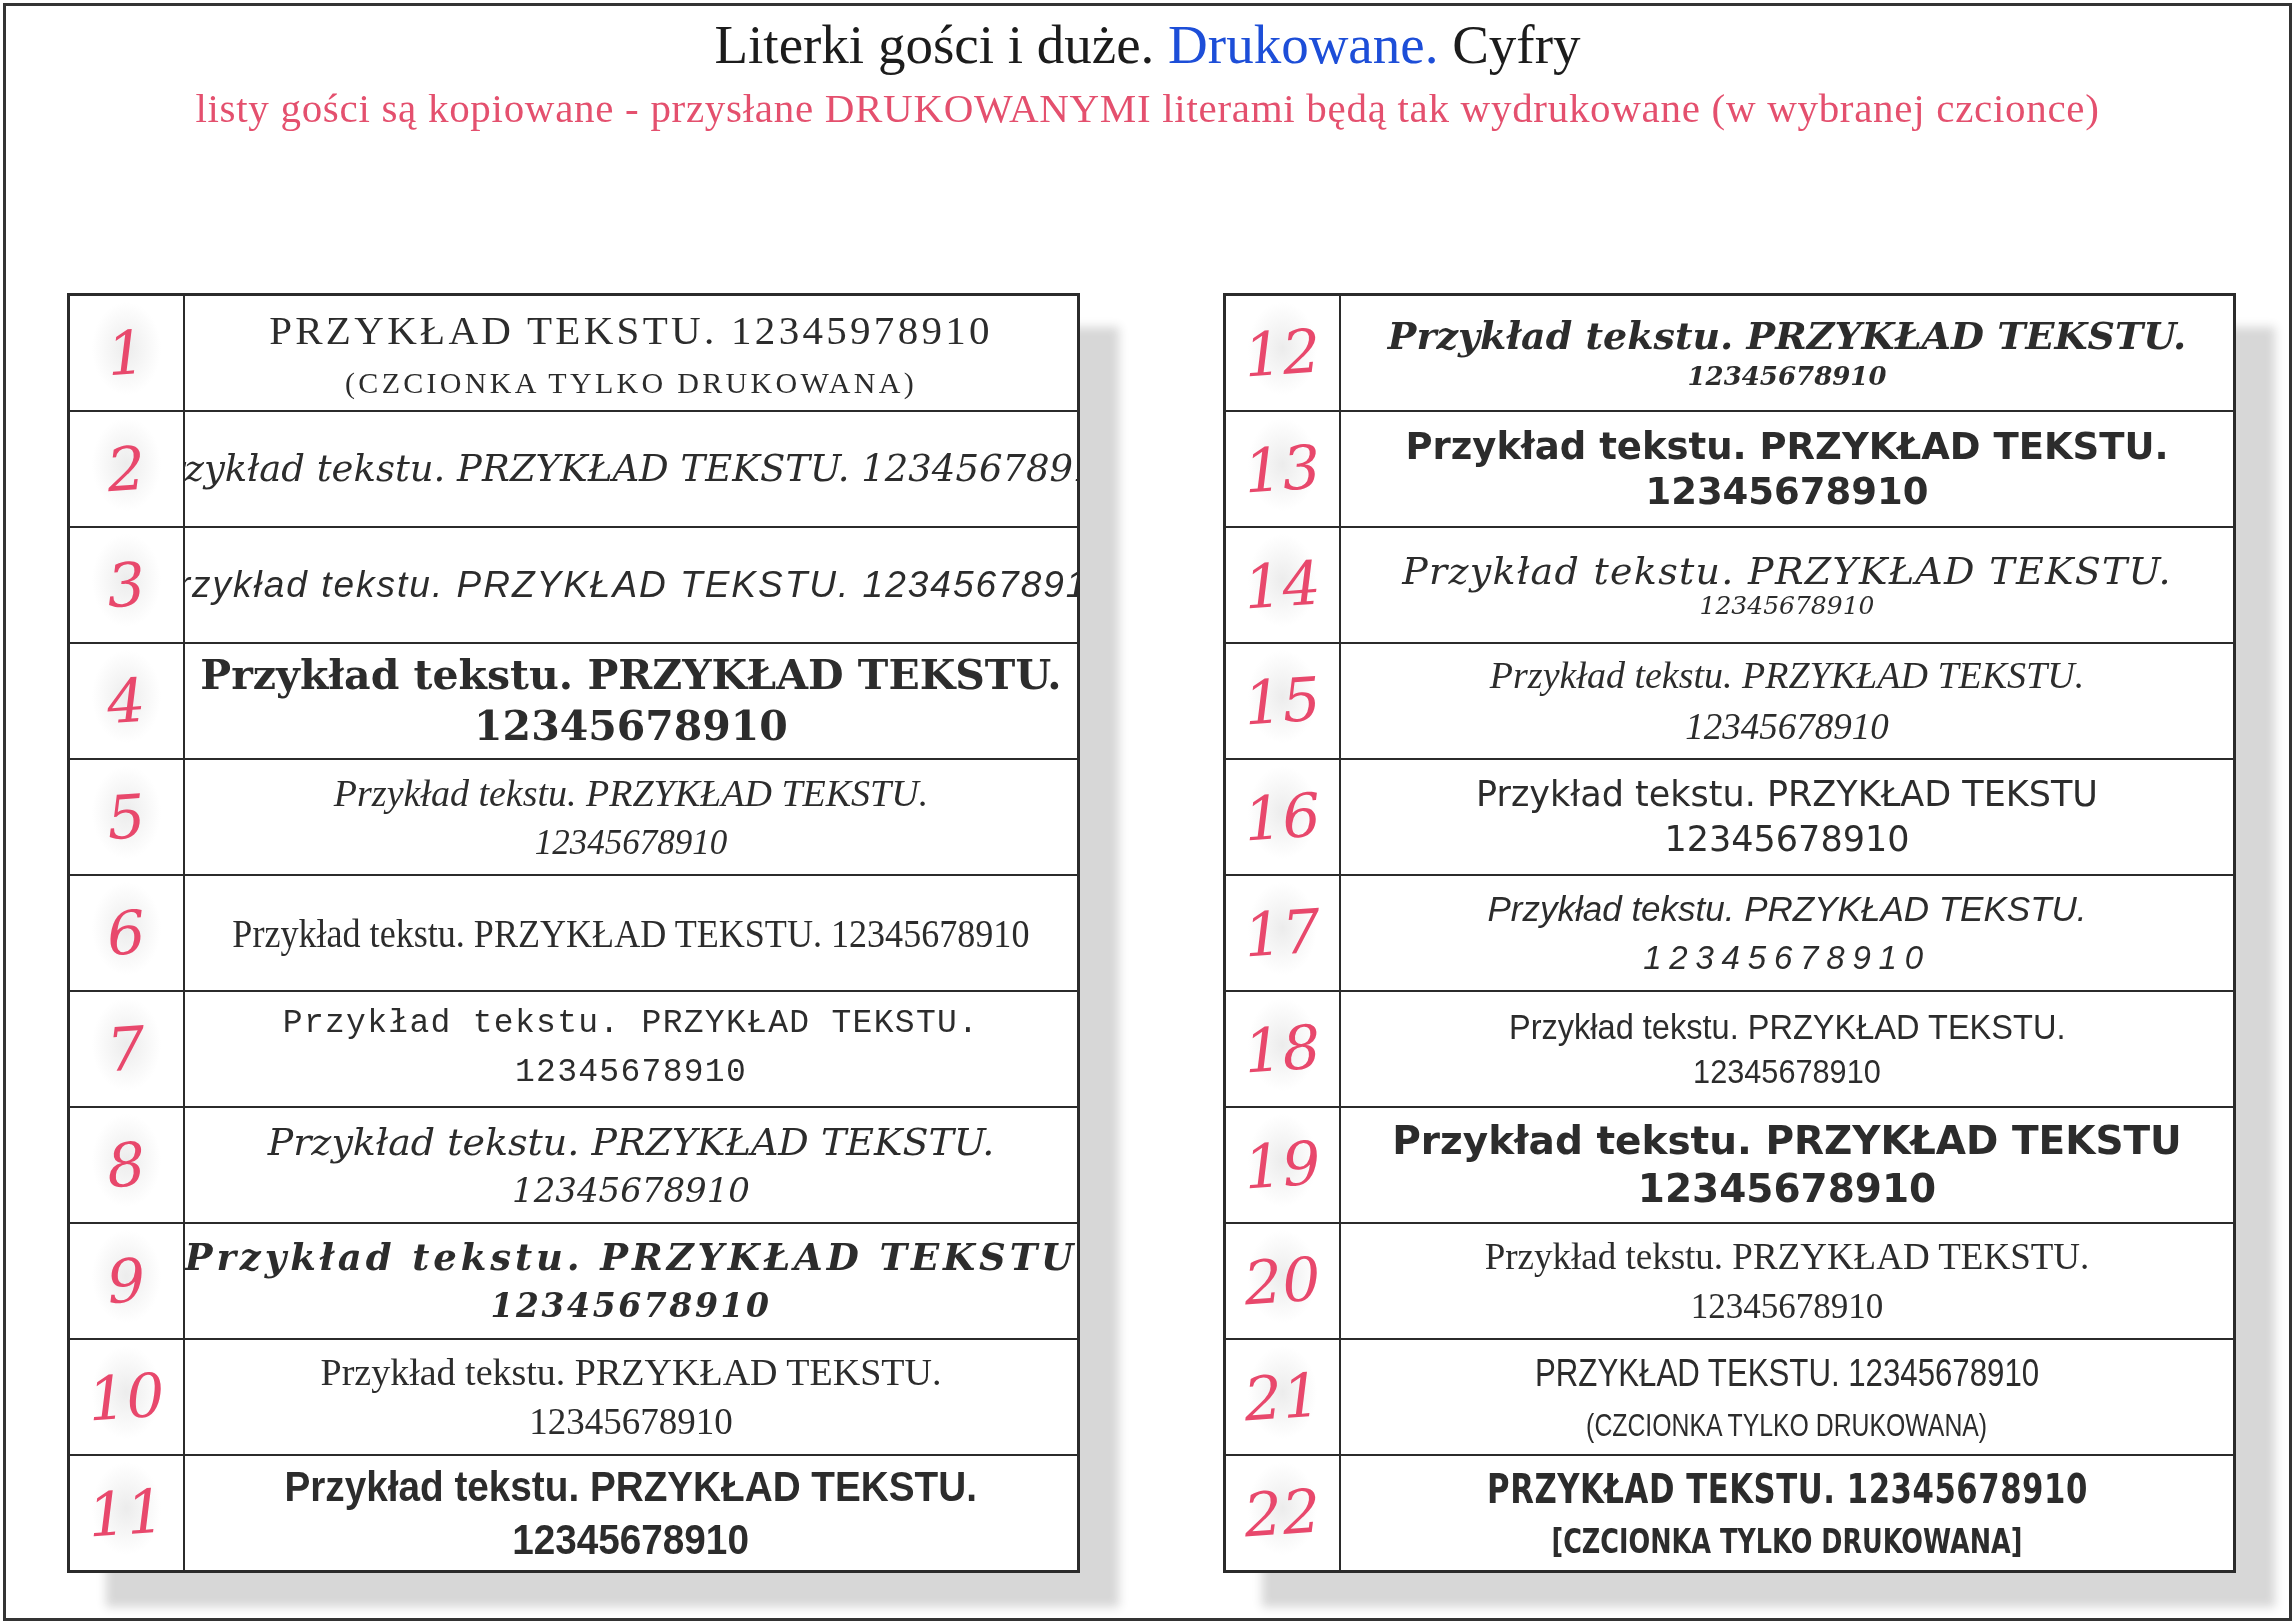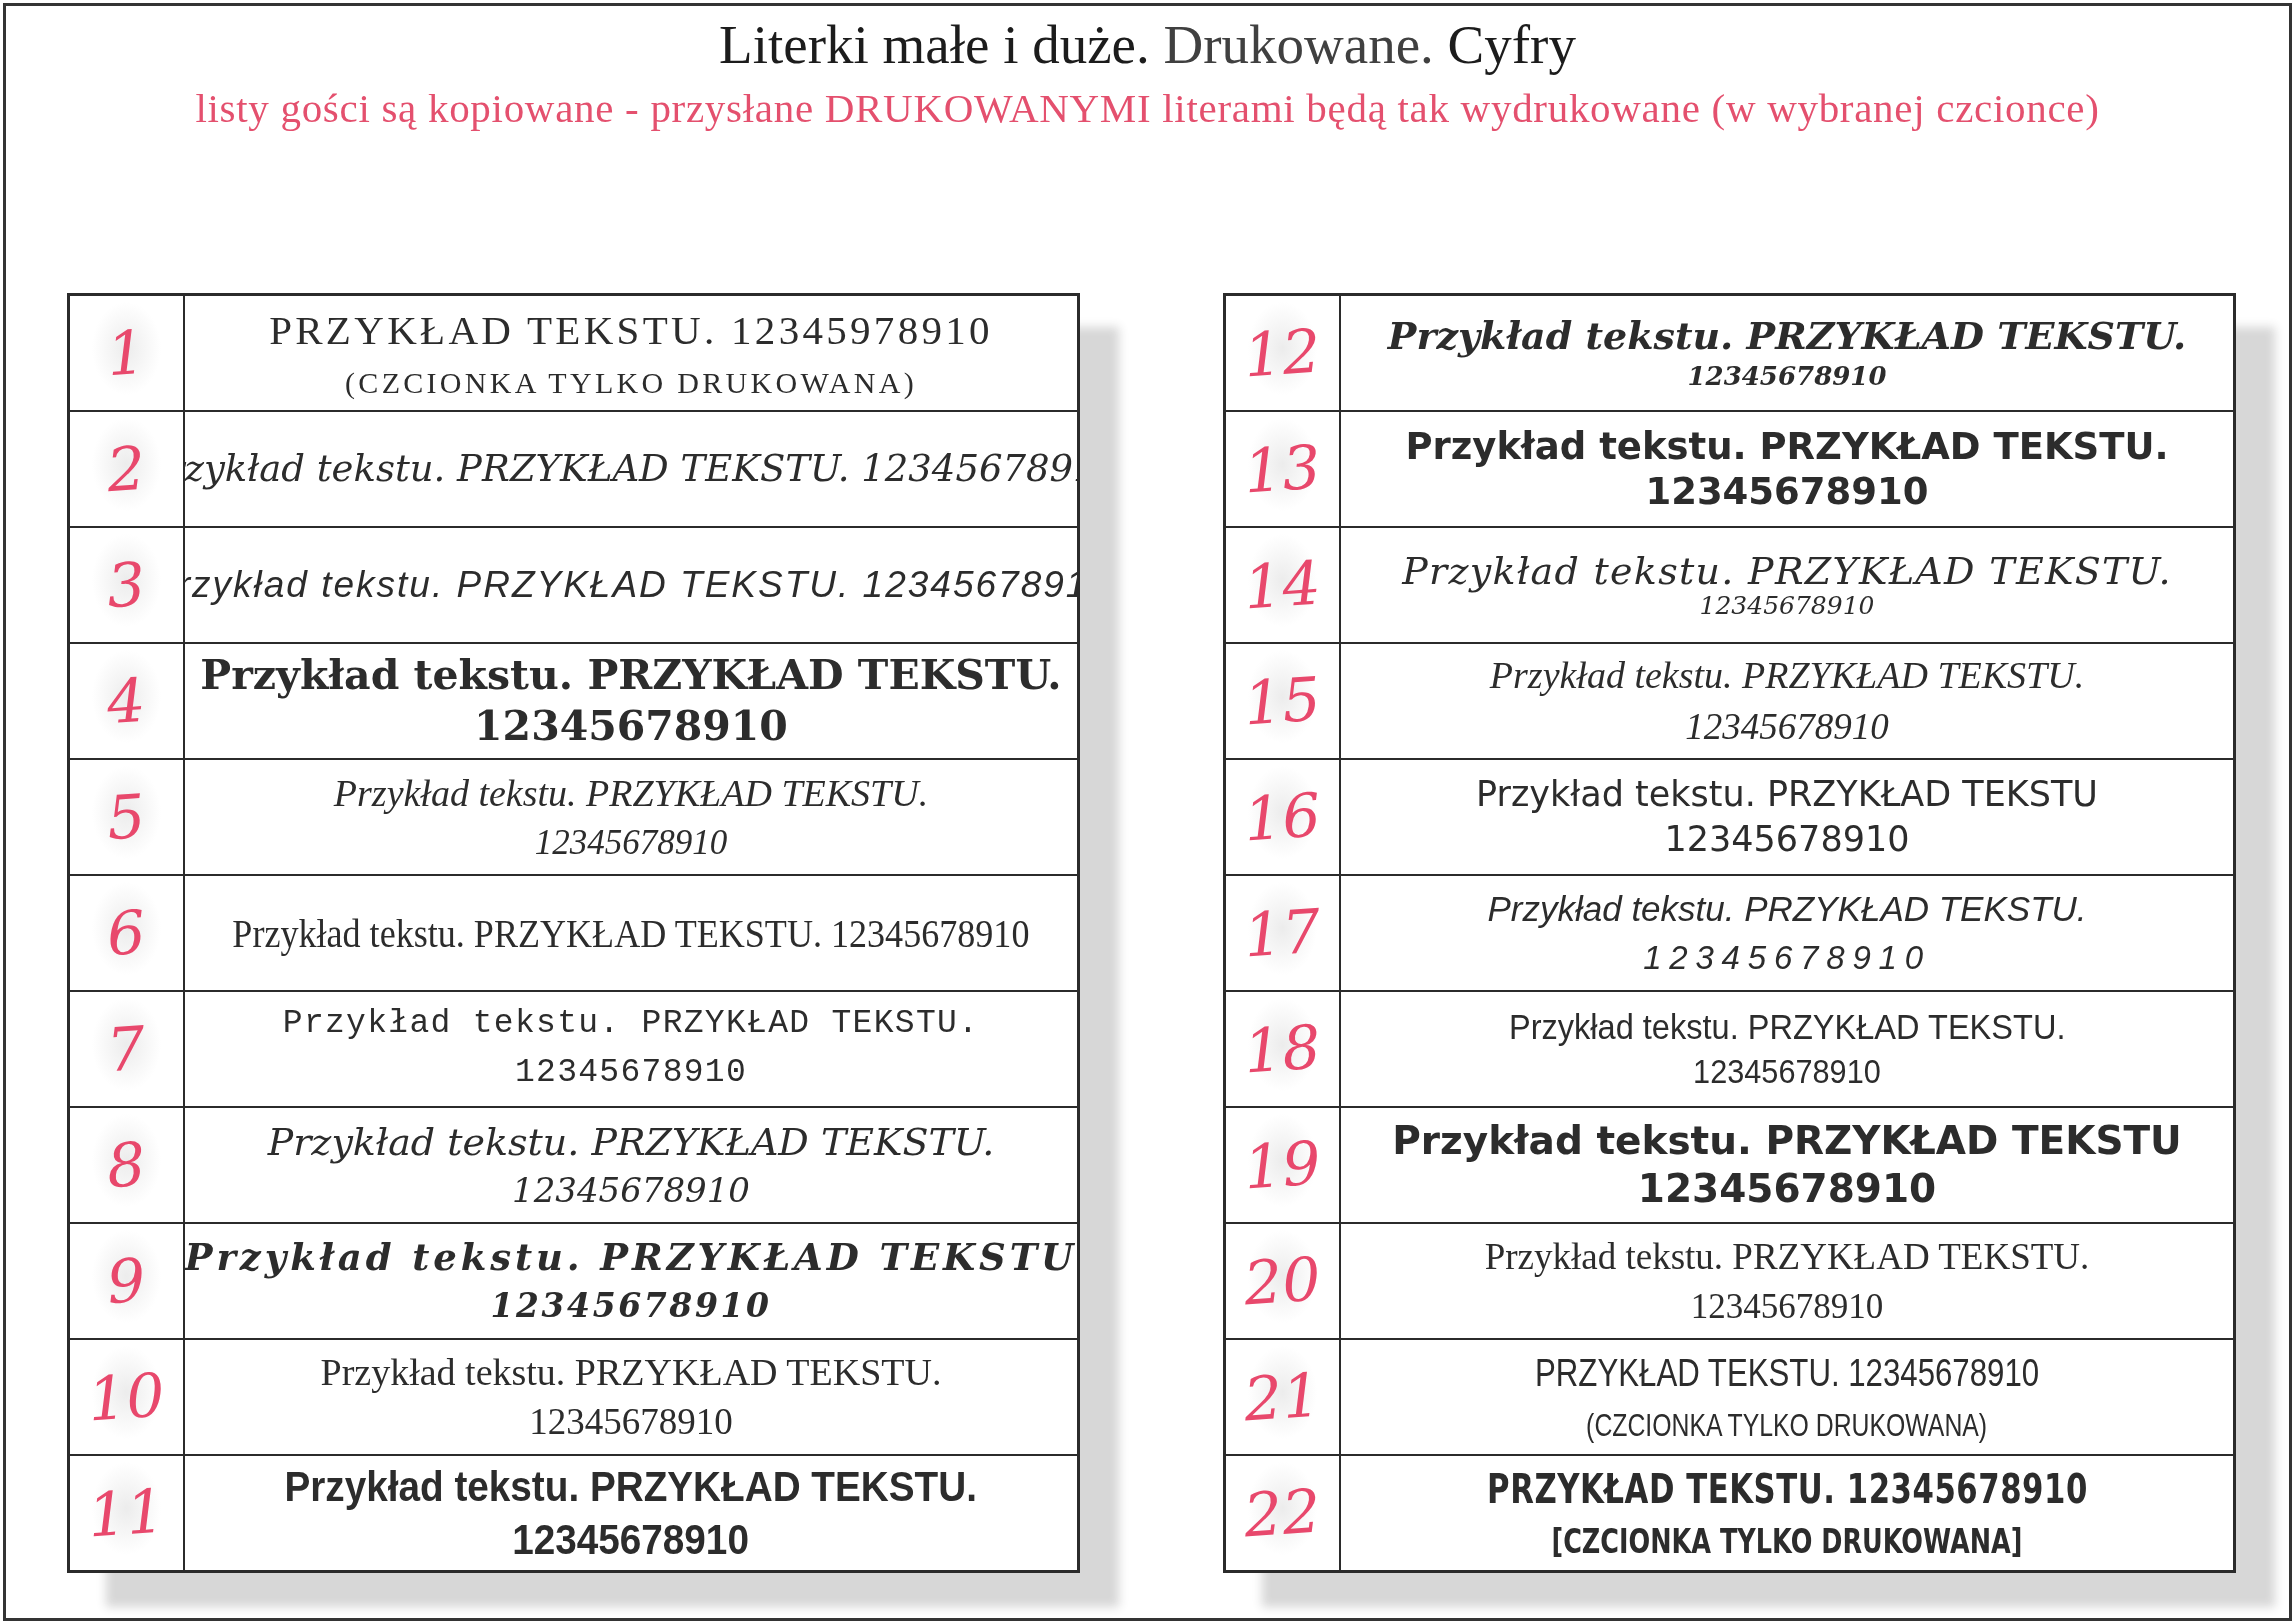--- a/index.html
+++ b/index.html
@@ -19,21 +19,21 @@
   .header{position:absolute;top:10.5px;left:0;right:0;text-align:center;}
   .page-title{
     margin:9.2px 0 0;
     font-size:65px;line-height:1.2;font-weight:normal;
     color:#e4506e;letter-spacing:1.3px;
   }
   .subtitle{
     margin:2.6px 0 0;
     font-size:55px;line-height:1.15;color:#1c1c1c;
   }
-  .accent{color:#404040;}
+  .accent{color:#1d4ed8;}
   .note{
     margin:9.2px 0 0;
     font-size:41px;line-height:1.1;color:#e4506e;letter-spacing:0.7px;
   }
   
   .font-table{
     position:absolute;top:293px;width:1007px;
     background:#fff;
     border:3.9px solid #2b2b2b;
     box-shadow:39px 34px 9.2px rgba(40,40,40,0.19);
@@ -143,21 +143,21 @@
   .s-display-heavy .l1{font-size:41px;transform:scaleX(.75);letter-spacing:0.7px;}
   .s-display-heavy .l2{font-size:34px;transform:scaleX(.75);margin-top:7.8px;}
 </style>
 </head>
 <body>
 
 <div class="canvas">
   <div class="outer-frame"></div>
 
   <div class="header">
-    <div class="subtitle"><span>Literki małe i duże. </span><span class="accent">Drukowane. </span><span>Cyfry</span></div>
+    <div class="subtitle"><span>Literki gości i duże. </span><span class="accent">Drukowane. </span><span>Cyfry</span></div>
     <div class="note">listy gości są kopiowane - przysłane DRUKOWANYMI literami będą tak wydrukowane (w wybranej czcionce)</div>
   </div>
 
   <div class="font-table" id="left-table">
       <div class="row">
         <div class="num">
           <span>1</span>
         </div>
         <div class="sample s-engraved">
           <div class="line l1">PRZYKŁAD TEKSTU. 12345978910</div>

